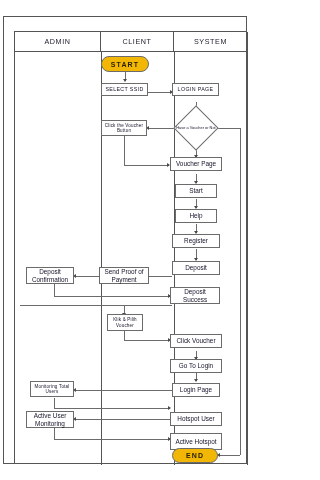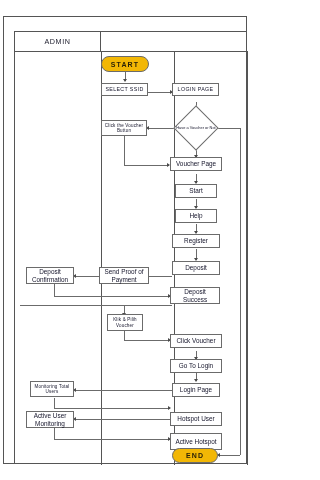--- a/index.html
+++ b/index.html
@@ -62,20 +62,22 @@
 </head>
 <body>
 
 <div class="canvas">
 
   <div class="outer-frame"></div>
 
   <div class="lane-table">
     <div class="lane-hdr-row">
       <div class="lane-hdr admin">ADMIN</div>
+      <div class="lane-hdr client">CLIENT</div>
+      <div class="lane-hdr system">SYSTEM</div>
     </div>
     <div class="lane-div d1"></div>
     <div class="lane-div d2"></div>
     <div class="lane-div d3"></div>
   </div>
 
   <div class="ln lnv" style="left:125px;top:72px;height:9px;"></div>
   <div class="ar ar-d" style="left:122.5px;top:79px;"></div>
 
   <div class="ln lnh" style="left:148px;top:92px;width:24px;"></div>

